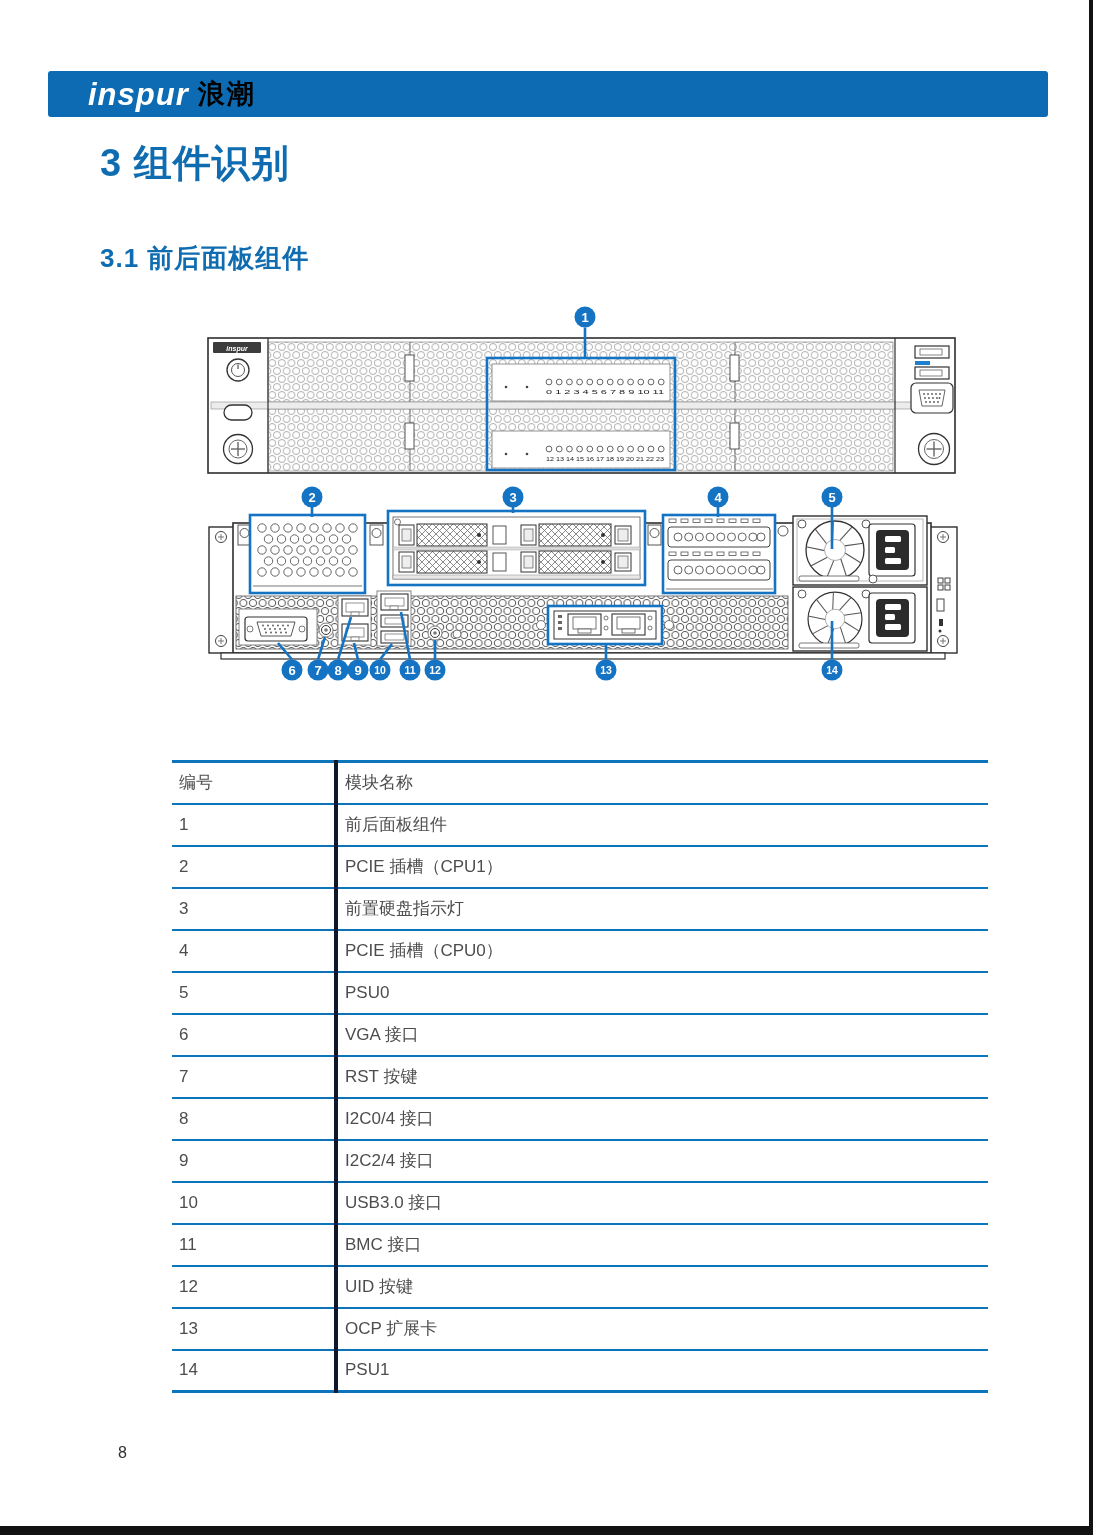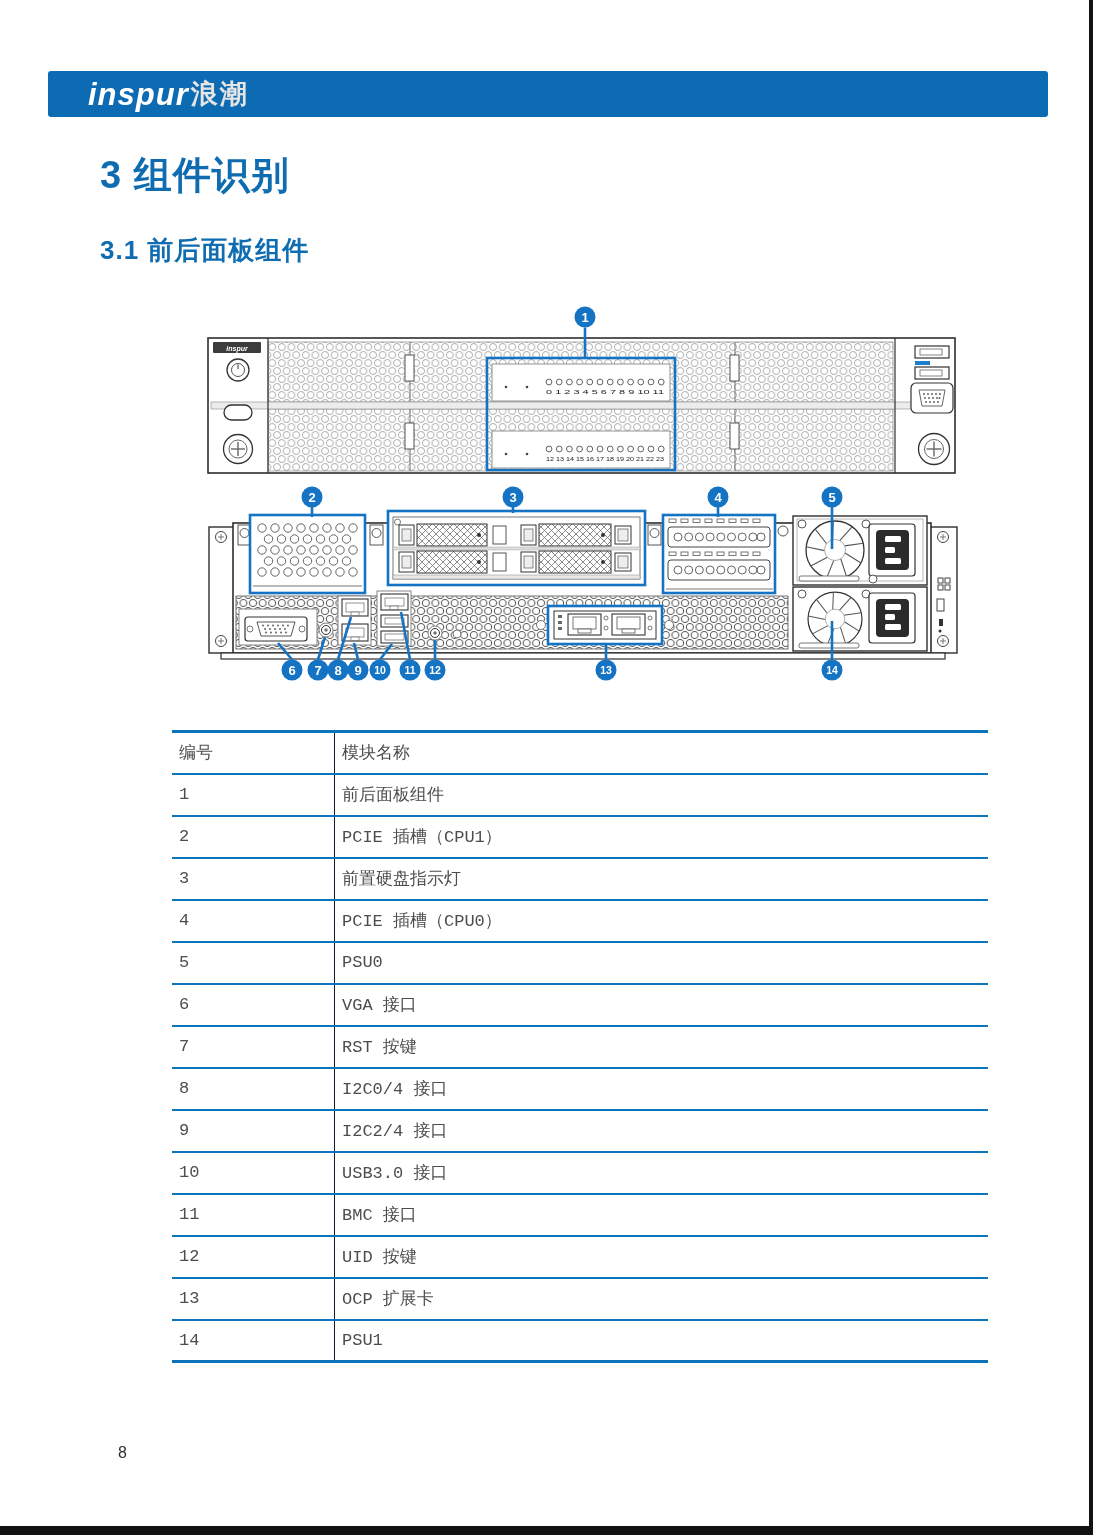--- a/index.html
+++ b/index.html
@@ -6,44 +6,43 @@
   body{
     width:1093px;height:1535px;position:relative;background:#ffffff;
     font-family:"Liberation Sans",sans-serif;overflow:hidden;
   }
   .brand-bar{
     position:absolute;left:48px;top:71px;width:1000px;height:46px;
     background:#0d6bb3;border-radius:3px;display:flex;align-items:center;
     padding-left:40px;box-sizing:border-box;
   }
   .logo-en{color:#fff;font-size:31px;font-weight:bold;font-style:italic;letter-spacing:1px;line-height:1;}
-  .logo-cn{color:#e5e5e5;font-size:27px;font-weight:bold;margin-left:2px;line-height:1;letter-spacing:2px;}
+  .logo-cn{color:#000000;font-size:27px;font-weight:bold;margin-left:9px;line-height:1;letter-spacing:2px;}
   .h1{
-    position:absolute;left:100px;top:150px;font-size:38px;font-weight:bold;
+    position:absolute;left:100px;top:138px;font-size:38px;font-weight:bold;
     color:#0f6cb0;letter-spacing:1px;
   }
   .h2{
-    position:absolute;left:100px;top:233px;font-size:26px;font-weight:bold;
+    position:absolute;left:100px;top:241px;font-size:26px;font-weight:bold;
     color:#0f6cb0;letter-spacing:1px;
   }
   .diagram{position:absolute;left:205px;top:303px;width:755px;height:380px;}
   .comp-table{
-    position:absolute;left:172px;top:730px;width:816px;
+    position:absolute;left:172px;top:760px;width:816px;
     border-collapse:collapse;table-layout:fixed;
     border-top:3px solid #0b74bb;
-    font-family:Liberation Mono, monospace;
   }
   .comp-table tr{height:42px;border-bottom:2px solid #0b74bb;}
   .comp-table tbody tr:last-child{border-bottom:3px solid #0b74bb;}
   .comp-table th,.comp-table td{
     font-size:17px;font-weight:normal;color:#4d4d4d;text-align:left;
     padding:0 0 0 7px;vertical-align:middle;
   }
   .comp-table .col-num{width:155px;}
-  .comp-table th+th,.comp-table td+td{border-left:1px solid #0f172a;}
+  .comp-table th+th,.comp-table td+td{border-left:4px solid #0f172a;}
   .page-num{position:absolute;left:118px;top:1444px;font-size:16px;color:#2f2f2f;}
   .edge-bottom{position:absolute;left:0;top:1526px;width:1093px;height:9px;background:#121212;}
   .edge-right{position:absolute;left:1089px;top:0;width:4px;height:1535px;background:#121212;}
 </style>
 </head>
 <body>
 
 <div class="brand-bar">
   <span class="logo-en">inspur</span>
   <span class="logo-cn">浪潮</span>

